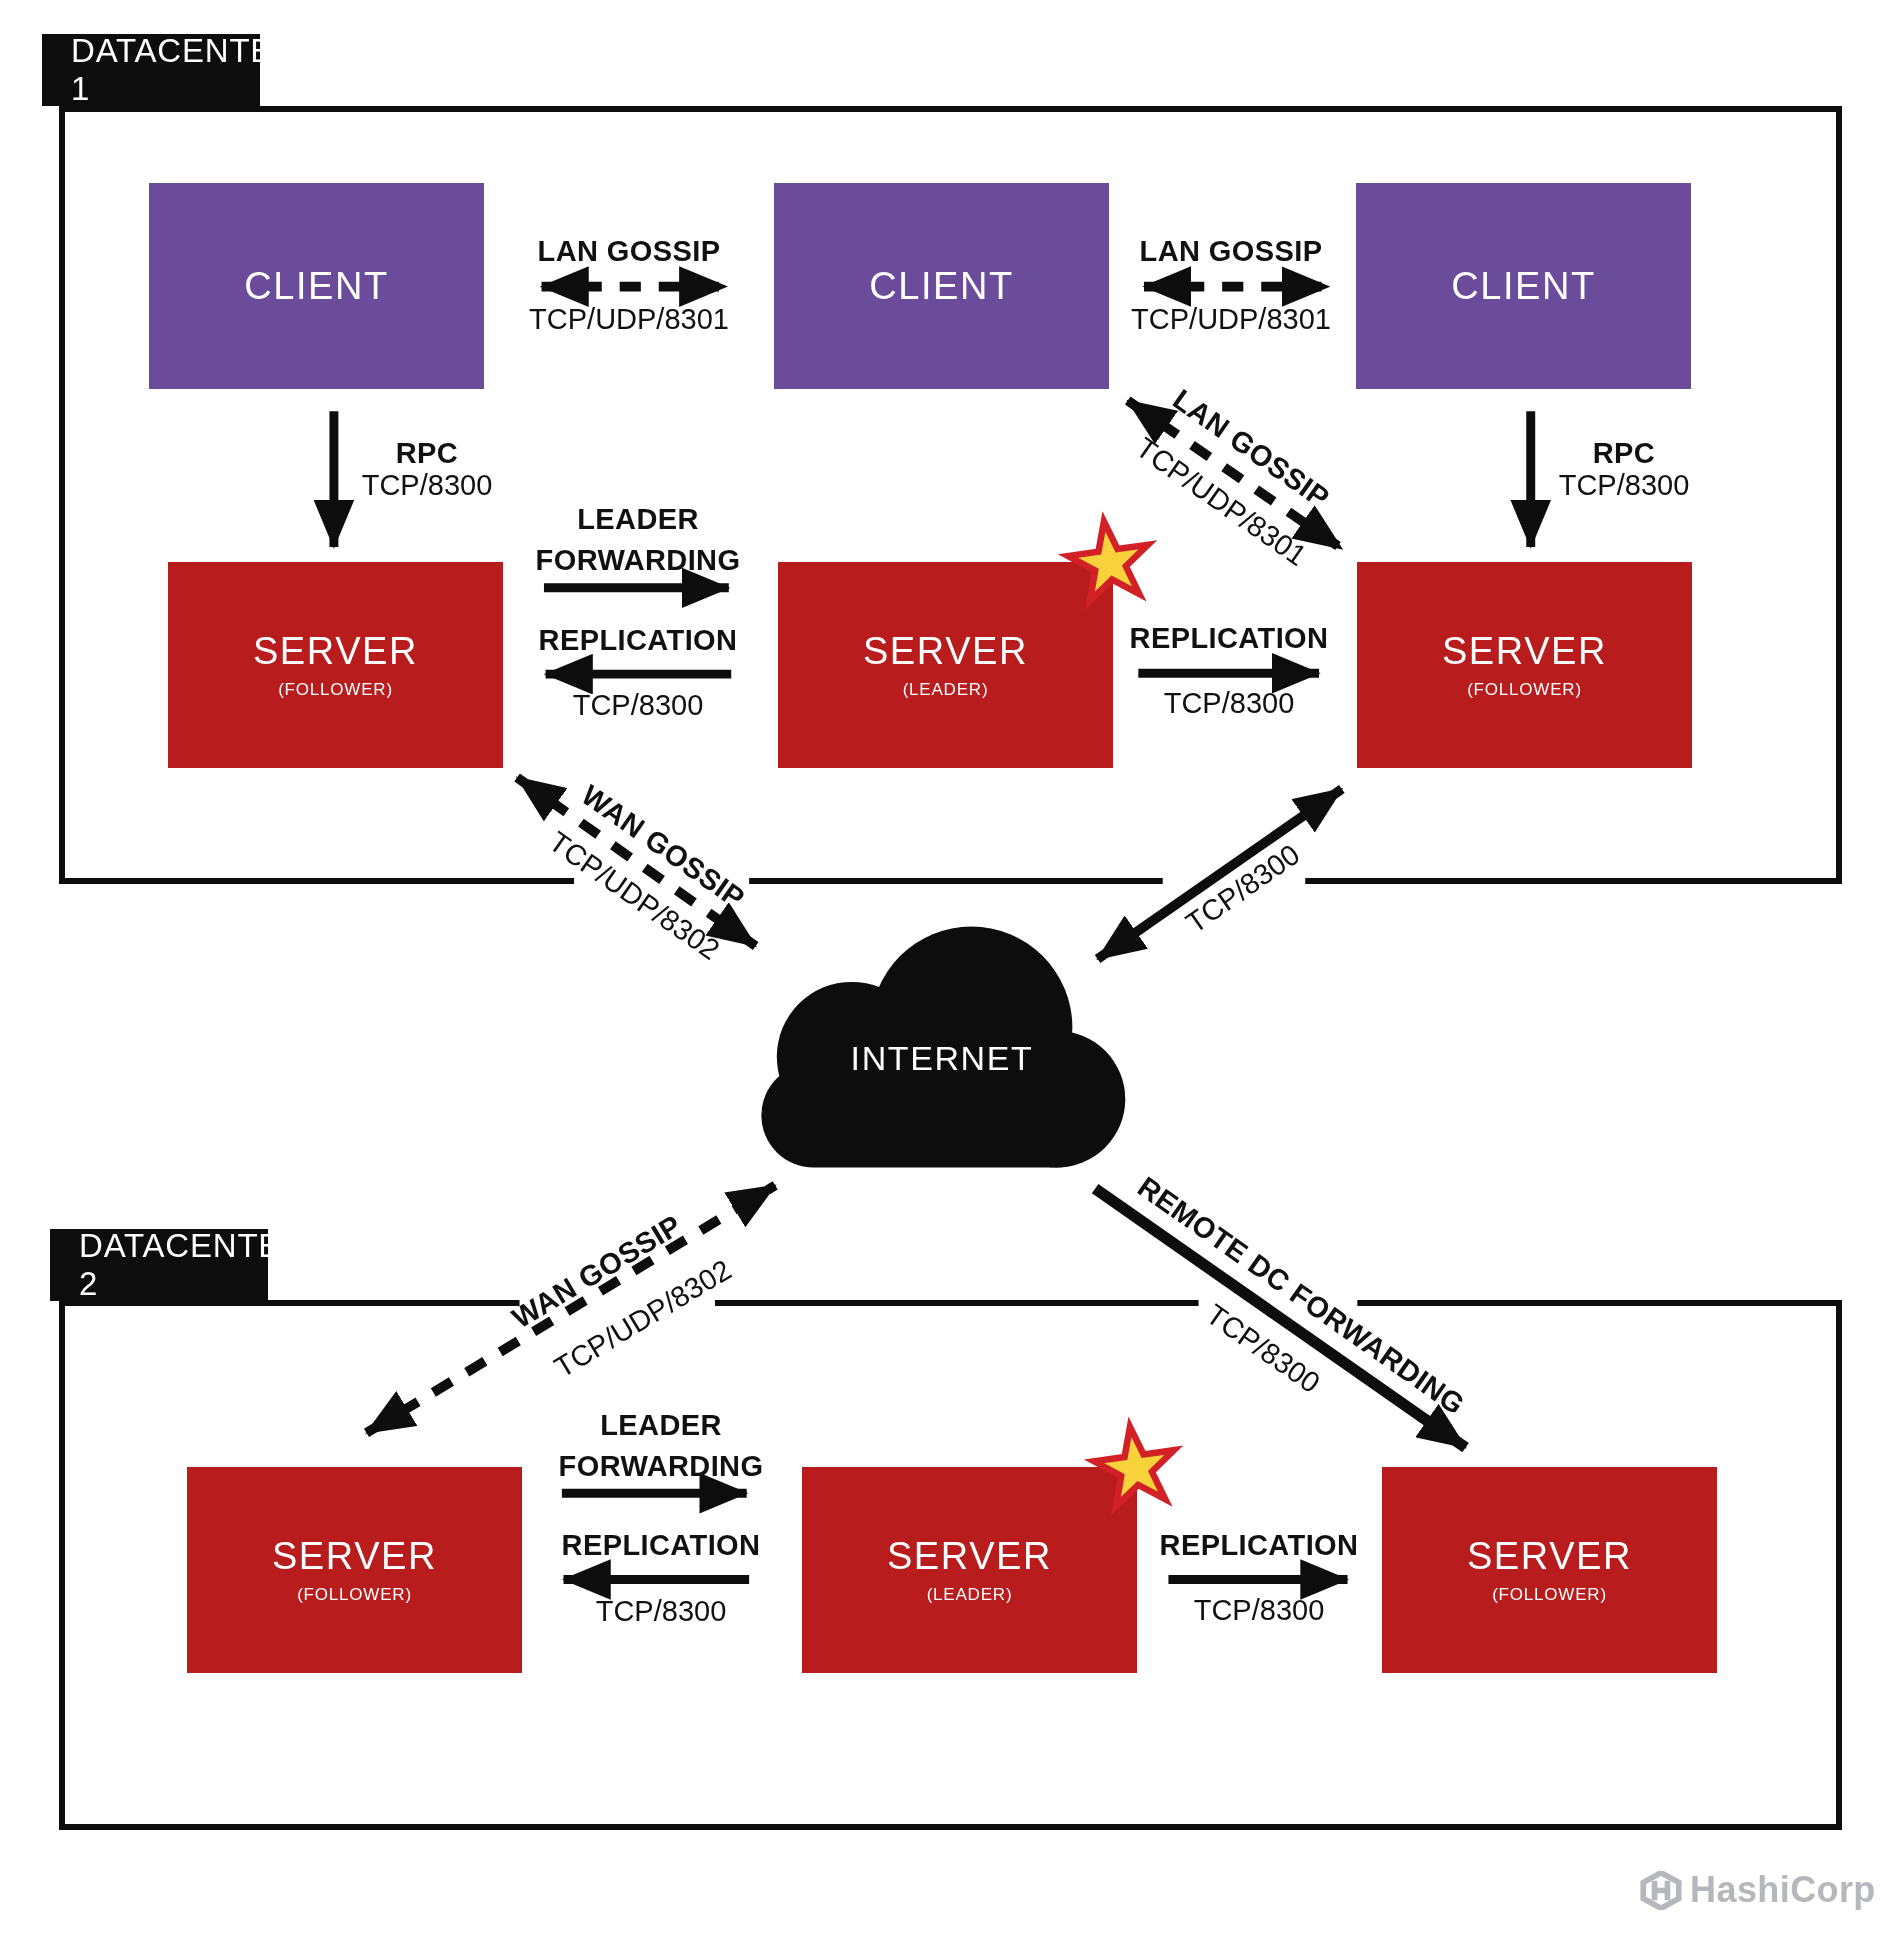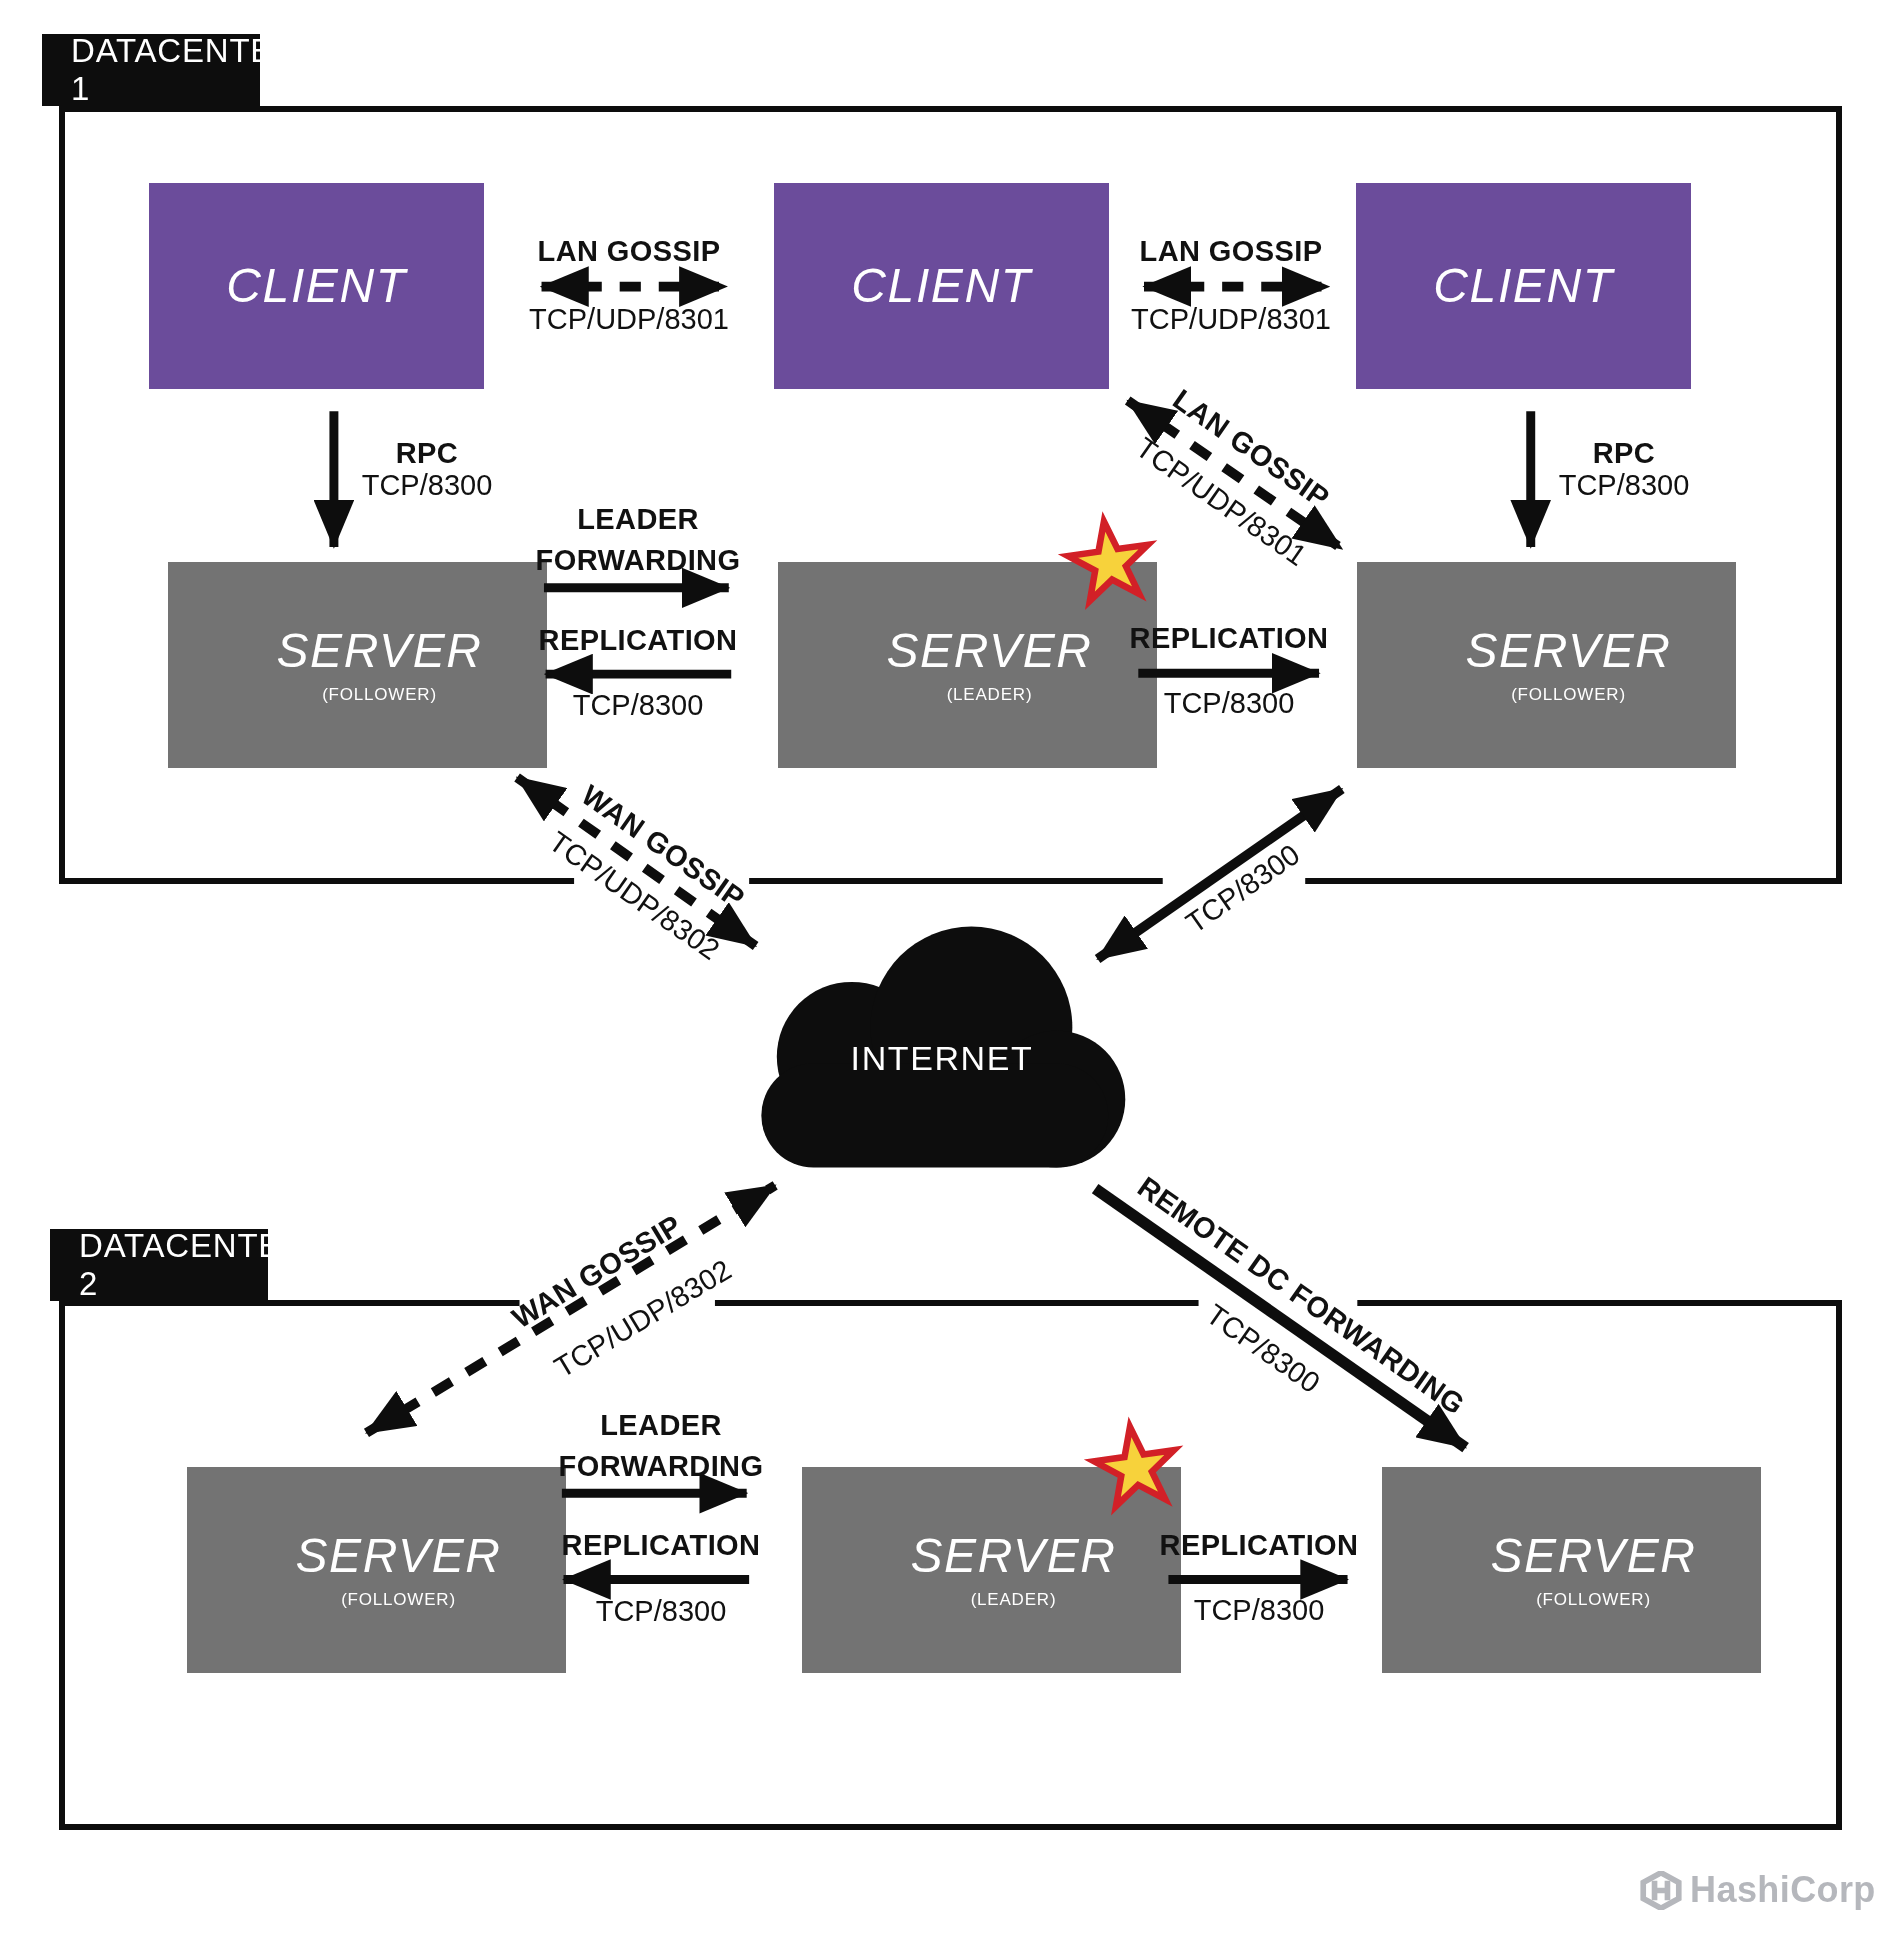--- a/index.html
+++ b/index.html
@@ -17,22 +17,22 @@
     font-size:33px; letter-spacing:0.8px; font-weight:400;
   }
   .tag1 { left:42px; top:34px; }
   .tag2 { left:50px; top:1229px; }
   .node {
     position:absolute; width:335px; height:206px; z-index:2;
     display:flex; flex-direction:column; align-items:center; justify-content:center;
     color:#ffffff; text-align:center;
   }
   .client { background:#6B4C9B; }
-  .server { background:#737373;padding-left:44px; }
-  .node-title { font-size:48px; letter-spacing:1.6px; line-height:1;font-style:italic; }
+  .server { background:#b91c1c; }
+  .node-title { font-size:38px; letter-spacing:1.6px; line-height:1; }
   .node-role  { font-size:17px; letter-spacing:0.8px; margin-top:11.4px; line-height:1; }
   .overlay { position:absolute; left:0; top:0; z-index:3; }
   .lbl {
     position:absolute; z-index:4; white-space:nowrap; color:#111111;
     font-size:29px; font-weight:700; letter-spacing:0.4px;
     transform:translate(-50%,-50%);
   }
   .port { font-weight:400; letter-spacing:0; }
   .rot35  { transform:translate(-50%,-50%) rotate(35deg); }
   .rotm35 { transform:translate(-50%,-50%) rotate(-35deg); }

